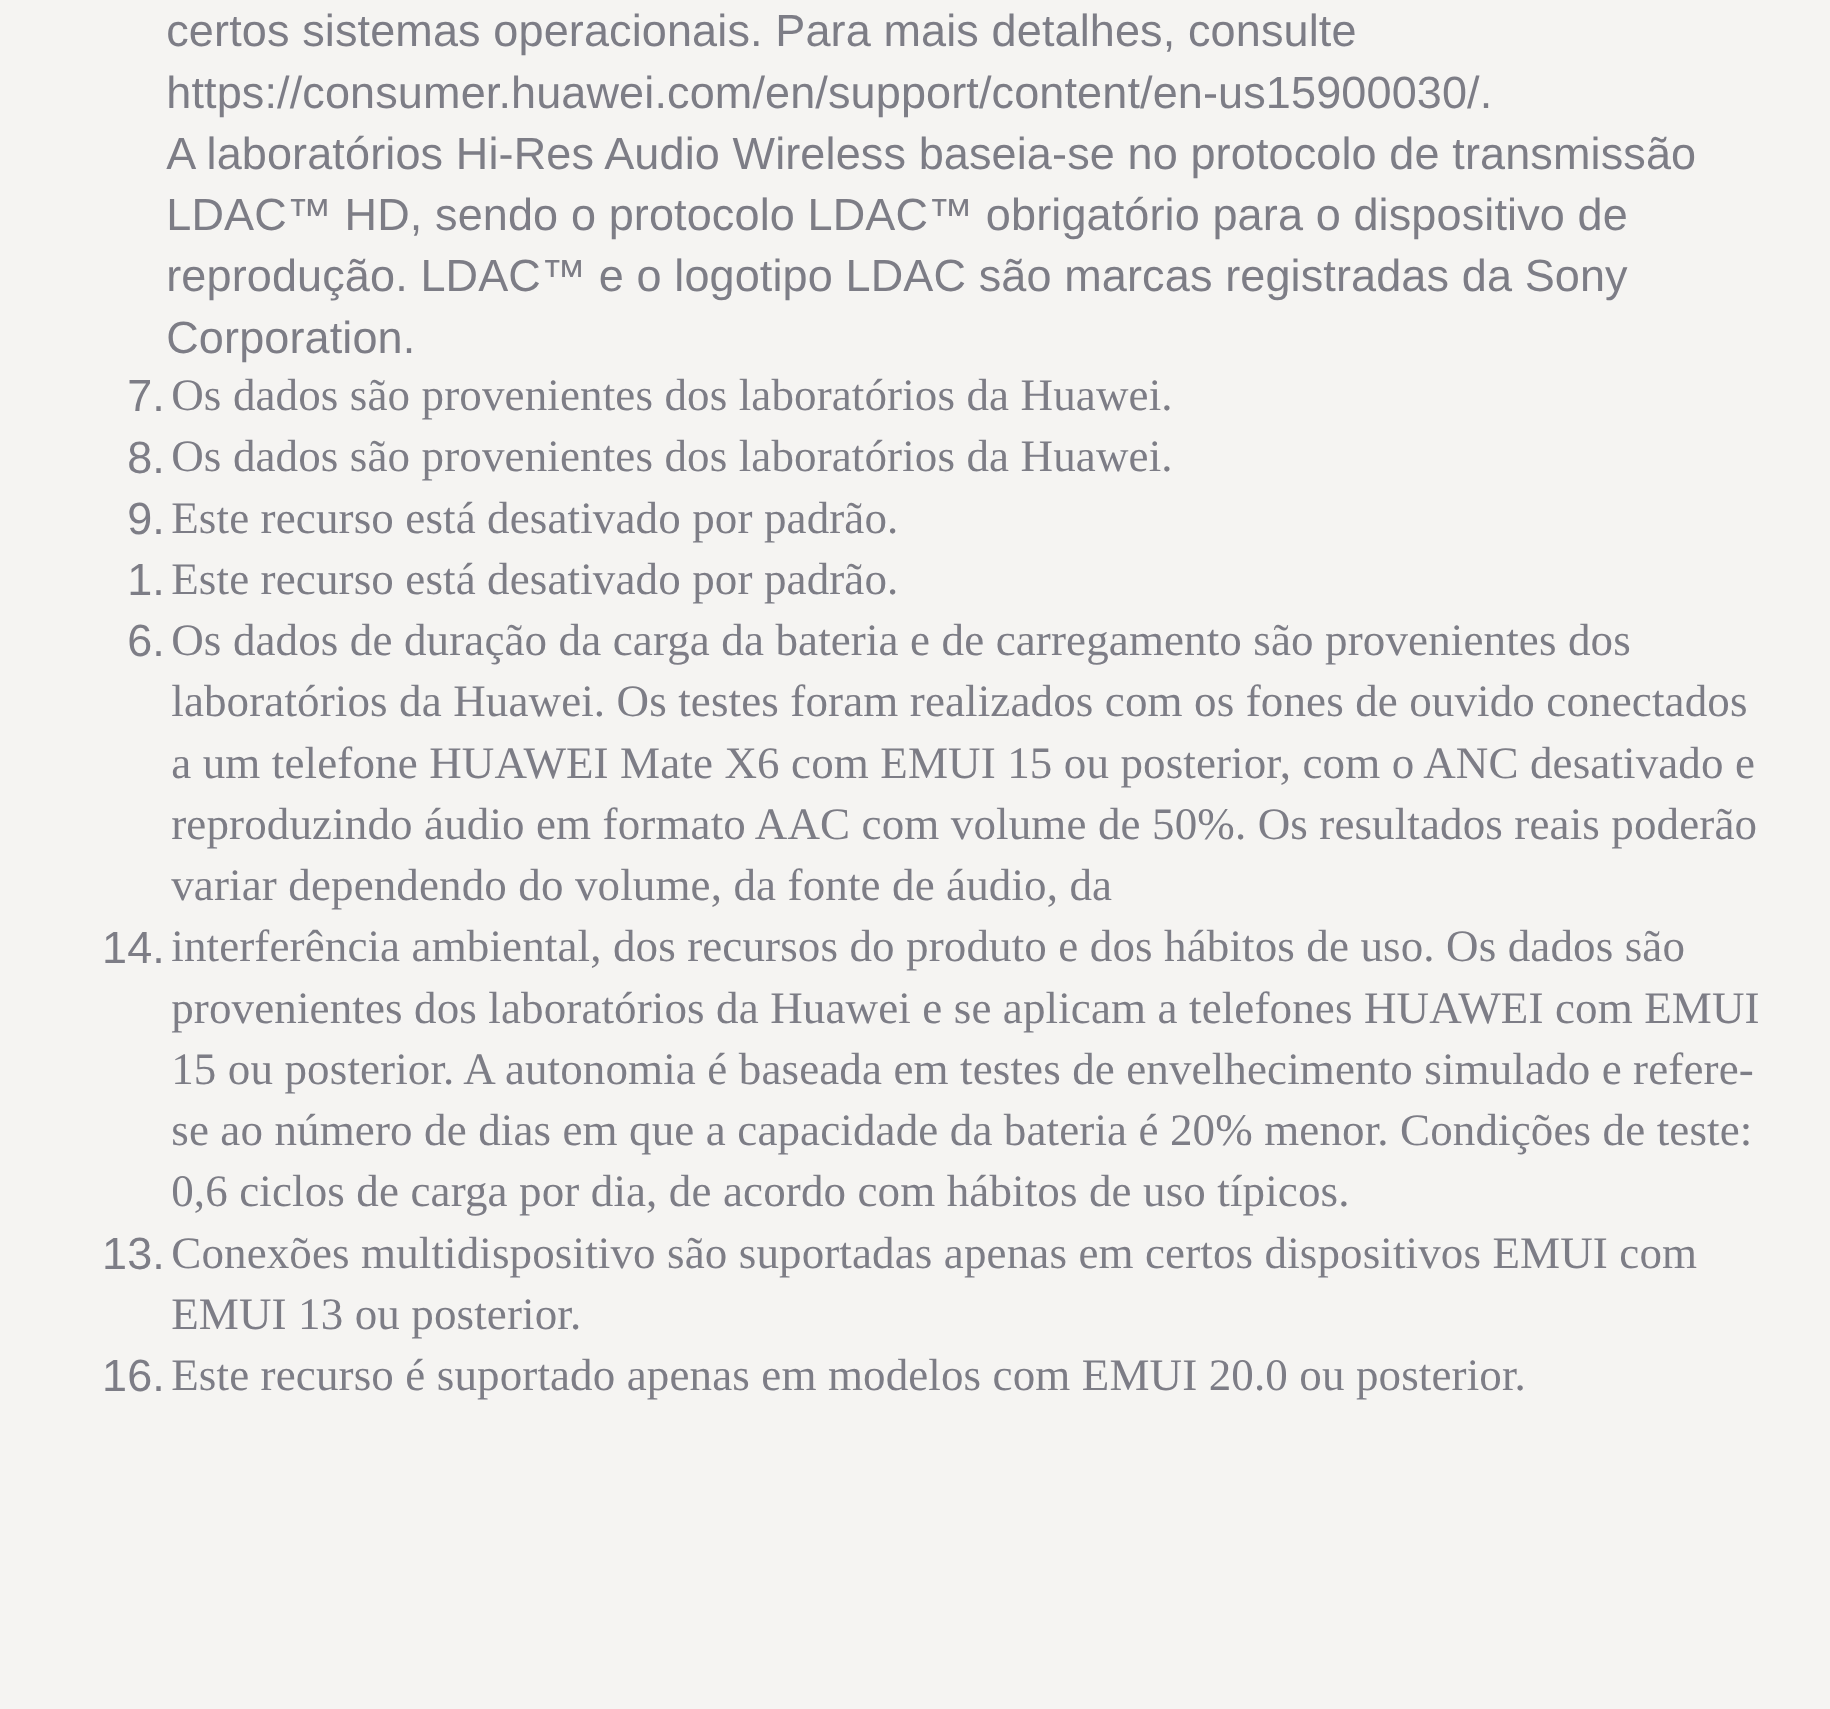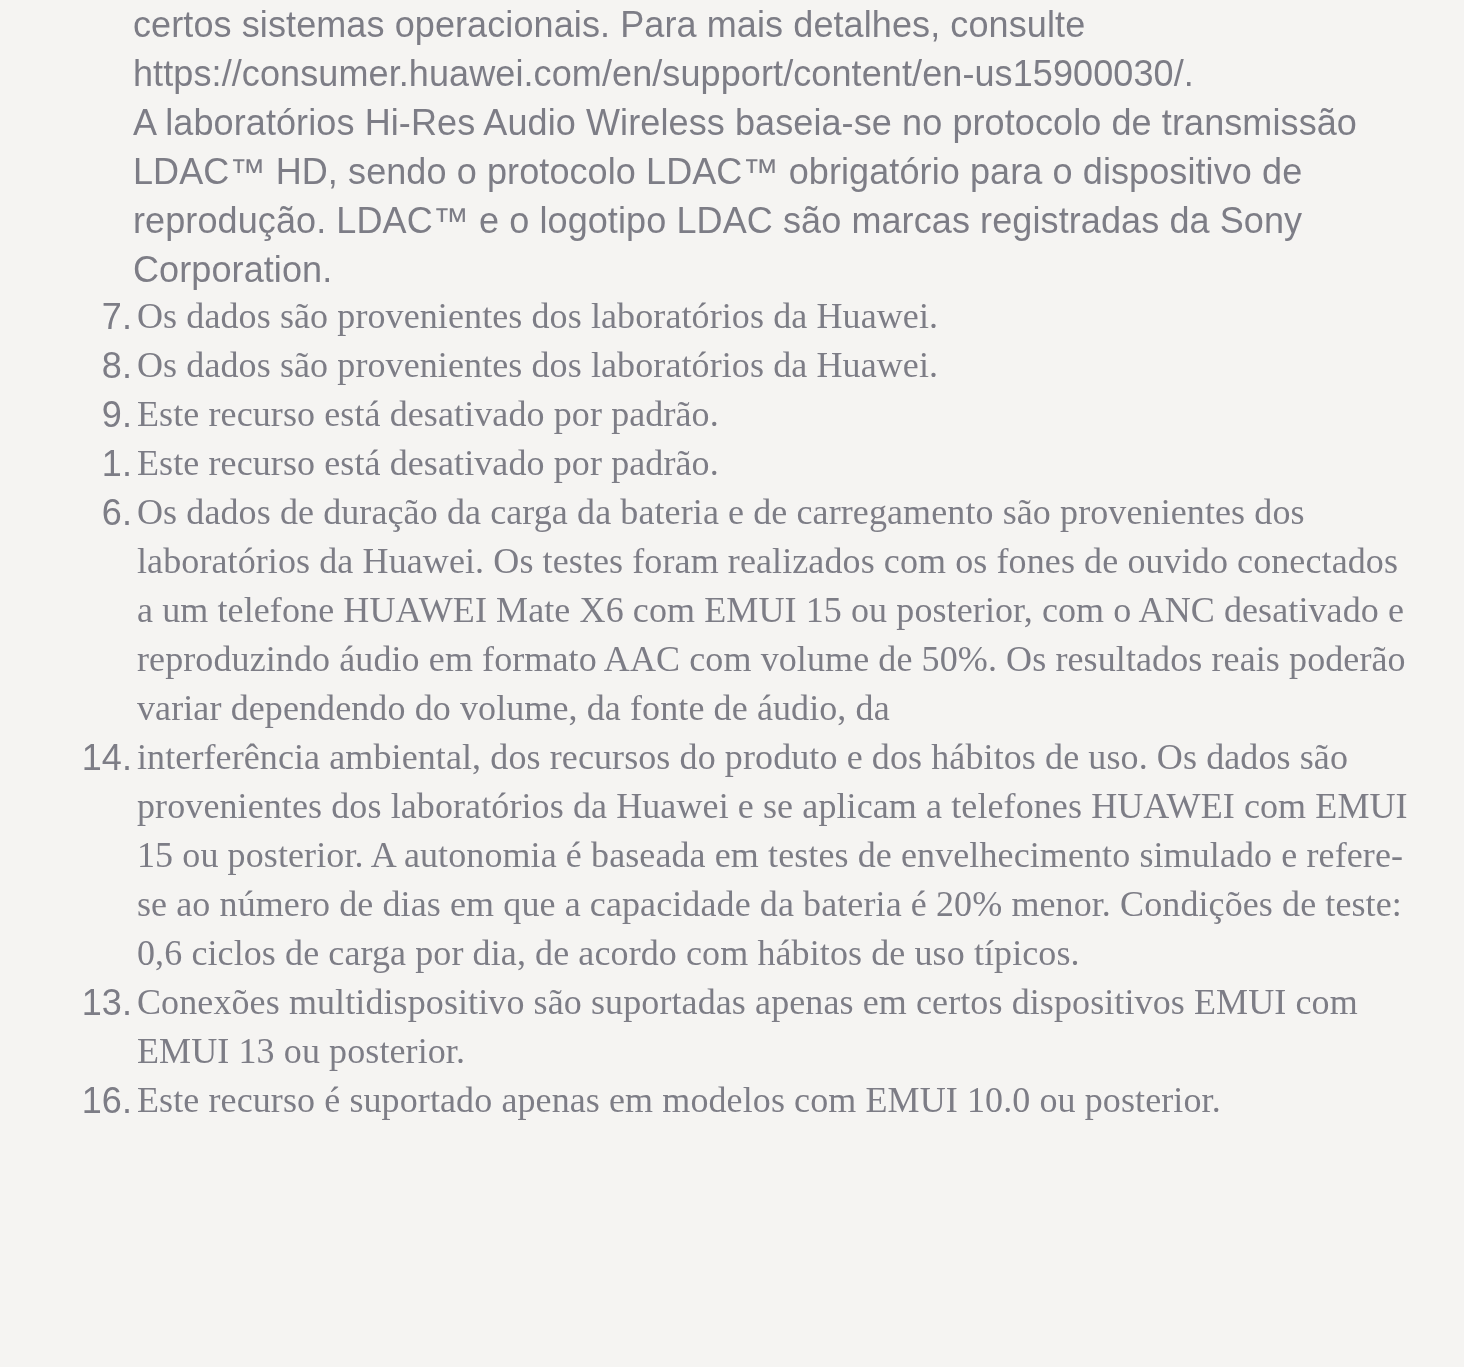--- a/index.html
+++ b/index.html
@@ -102,17 +102,17 @@
     <li class="list-item">
       <span class="item-num">14.</span>
       <span class="item-text">interferência ambiental, dos recursos do produto e dos hábitos de uso. Os dados são provenientes dos laboratórios da Huawei e se aplicam a telefones HUAWEI com EMUI 15 ou posterior. A autonomia é baseada em testes de envelhecimento simulado e refere-se ao número de dias em que a capacidade da bateria é 20% menor. Condições de teste: 0,6 ciclos de carga por dia, de acordo com hábitos de uso típicos.</span>
     </li>
     <li class="list-item">
       <span class="item-num">13.</span>
       <span class="item-text">Conexões multidispositivo são suportadas apenas em certos dispositivos EMUI com EMUI 13 ou posterior.</span>
     </li>
     <li class="list-item">
       <span class="item-num">16.</span>
-      <span class="item-text">Este recurso é suportado apenas em modelos com EMUI 10.0 ou posterior.</span>
+      <span class="item-text">Este recurso é suportado apenas em modelos com EMUI 20.0 ou posterior.</span>
     </li>
   </ol>
 
 </div>
 
 </body></html>

